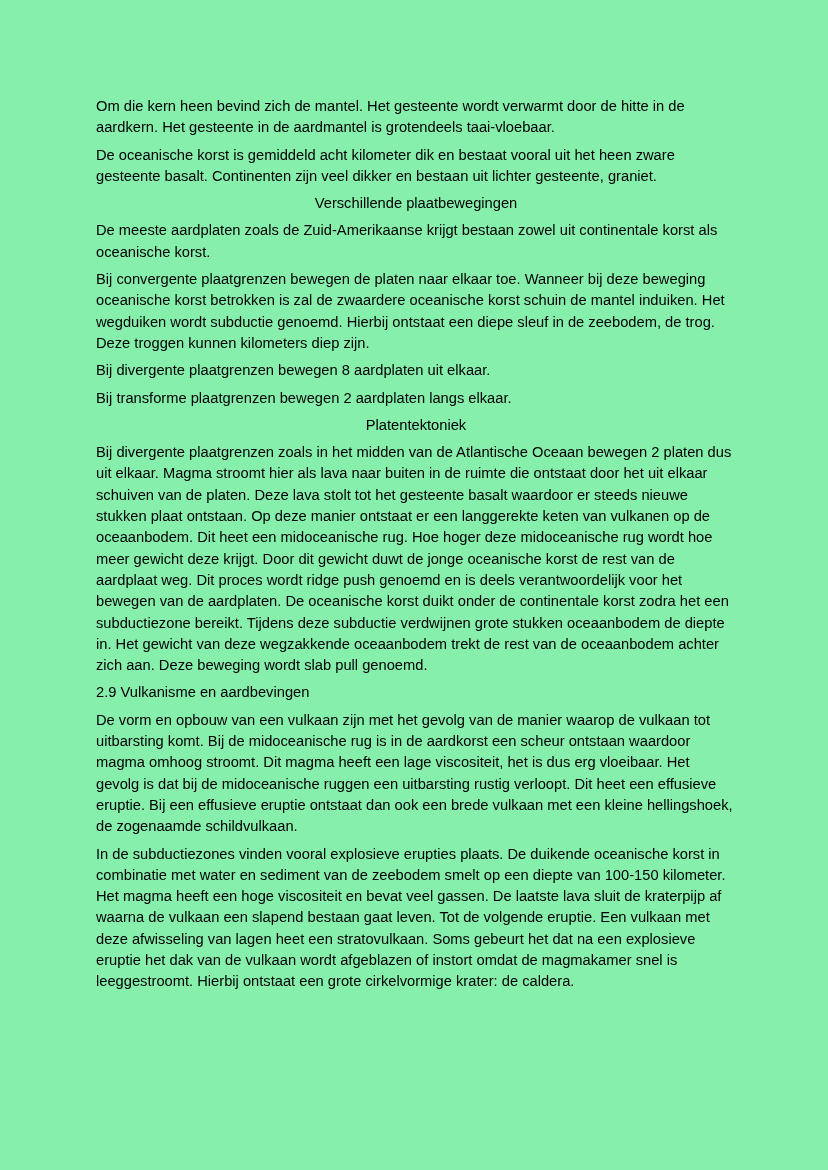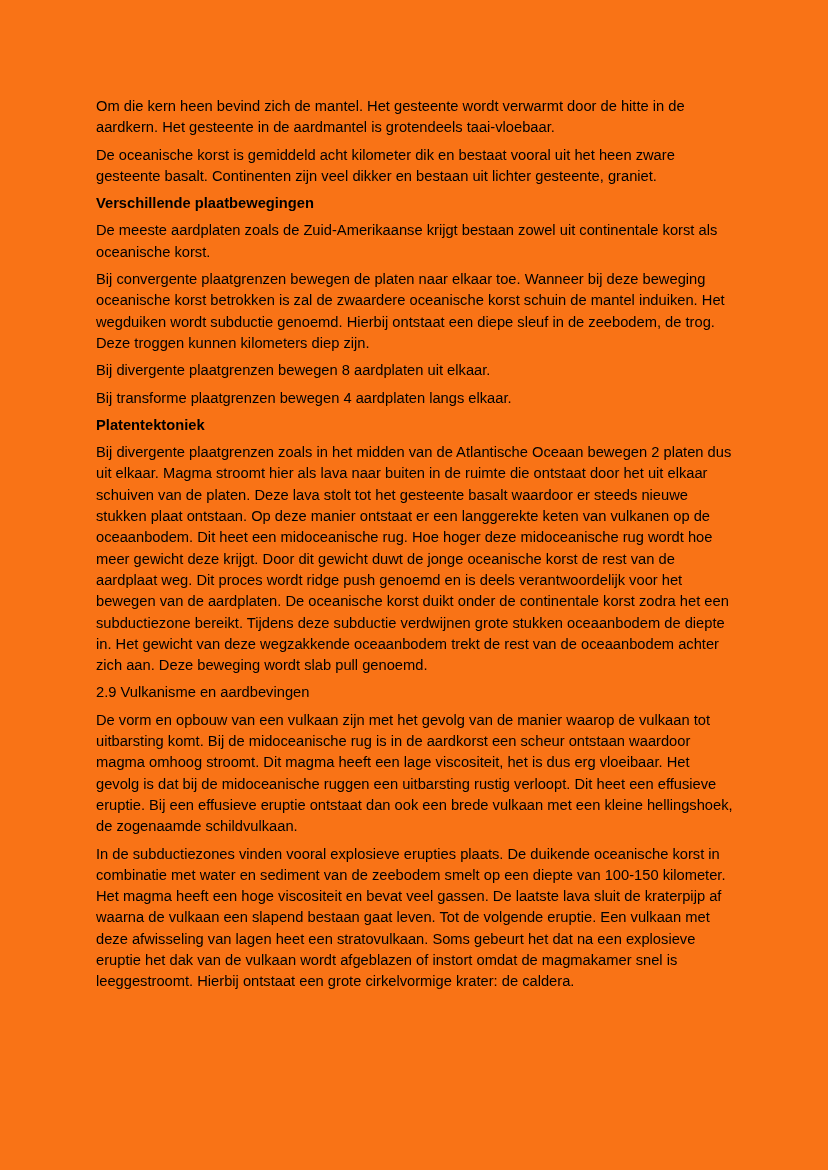--- a/index.html
+++ b/index.html
@@ -8,54 +8,55 @@
     background: #ffffff;
   }
   body {
     width: 828px;
     height: 1170px;
     overflow: hidden;
   }
   .page {
     width: 828px;
     height: 1170px;
-    background: #f97316;
+    background: #86efac;
     box-sizing: border-box;
   }
   .content {
     box-sizing: border-box;
     padding: 96px 92px 0 96px;
     width: 828px;
   }
   .content p,
   .content h3 {
     margin: 0 0 6px 0;
     padding: 0;
     font-family: "Liberation Sans", sans-serif;
     font-size: 14.7px;
     line-height: 21.3px;
     color: #000000;
     font-weight: normal;
     text-align: left;
   }
   .content h3.heading {
-    font-weight: bold;
+    font-weight: normal;
+    text-align: center;
   }
 </style>
 </head>
 <body>
 
 <div class="page">
   <div class="content">
     <p>Om die kern heen bevind zich de mantel. Het gesteente wordt verwarmt door de hitte in de aardkern. Het gesteente in de aardmantel is grotendeels taai-vloebaar.</p>
     <p>De oceanische korst is gemiddeld acht kilometer dik en bestaat vooral uit het heen zware gesteente basalt. Continenten zijn veel dikker en bestaan uit lichter gesteente, graniet.</p>
     <h3 class="heading">Verschillende plaatbewegingen</h3>
     <p>De meeste aardplaten zoals de Zuid-Amerikaanse krijgt bestaan zowel uit continentale korst als oceanische korst.</p>
     <p>Bij convergente plaatgrenzen bewegen de platen naar elkaar toe. Wanneer bij deze beweging oceanische korst betrokken is zal de zwaardere oceanische korst schuin de mantel induiken. Het wegduiken wordt subductie genoemd. Hierbij ontstaat een diepe sleuf in de zeebodem, de trog. Deze troggen kunnen kilometers diep zijn.</p>
     <p>Bij divergente plaatgrenzen bewegen 8 aardplaten uit elkaar.</p>
-    <p>Bij transforme plaatgrenzen bewegen 4 aardplaten langs elkaar.</p>
+    <p>Bij transforme plaatgrenzen bewegen 2 aardplaten langs elkaar.</p>
     <h3 class="heading">Platentektoniek</h3>
     <p>Bij divergente plaatgrenzen zoals in het midden van de Atlantische Oceaan bewegen 2 platen dus uit elkaar. Magma stroomt hier als lava naar buiten in de ruimte die ontstaat door het uit elkaar schuiven van de platen. Deze lava stolt tot het gesteente basalt waardoor er steeds nieuwe stukken plaat ontstaan. Op deze manier ontstaat er een langgerekte keten van vulkanen op de oceaanbodem. Dit heet een midoceanische rug. Hoe hoger deze midoceanische rug wordt hoe meer gewicht deze krijgt. Door dit gewicht duwt de jonge oceanische korst de rest van de aardplaat weg. Dit proces wordt ridge push genoemd en is deels verantwoordelijk voor het bewegen van de aardplaten. De oceanische korst duikt onder de continentale korst zodra het een subductiezone bereikt. Tijdens deze subductie verdwijnen grote stukken oceaanbodem de diepte in. Het gewicht van deze wegzakkende oceaanbodem trekt de rest van de oceaanbodem achter zich aan. Deze beweging wordt slab pull genoemd.</p>
     <p>2.9 Vulkanisme en aardbevingen</p>
     <p>De vorm en opbouw van een vulkaan zijn met het gevolg van de manier waarop de vulkaan tot uitbarsting komt. Bij de midoceanische rug is in de aardkorst een scheur ontstaan waardoor magma omhoog stroomt. Dit magma heeft een lage viscositeit, het is dus erg vloeibaar. Het gevolg is dat bij de midoceanische ruggen een uitbarsting rustig verloopt. Dit heet een effusieve eruptie. Bij een effusieve eruptie ontstaat dan ook een brede vulkaan met een kleine hellingshoek, de zogenaamde schildvulkaan.</p>
     <p>In de subductiezones vinden vooral explosieve erupties plaats. De duikende oceanische korst in combinatie met water en sediment van de zeebodem smelt op een diepte van 100-150 kilometer. Het magma heeft een hoge viscositeit en bevat veel gassen. De laatste lava sluit de kraterpijp af waarna de vulkaan een slapend bestaan gaat leven. Tot de volgende eruptie. Een vulkaan met deze afwisseling van lagen heet een stratovulkaan. Soms gebeurt het dat na een explosieve eruptie het dak van de vulkaan wordt afgeblazen of instort omdat de magmakamer snel is leeggestroomt. Hierbij ontstaat een grote cirkelvormige krater: de caldera.</p>
   </div>
 </div>
 
 </body></html>

